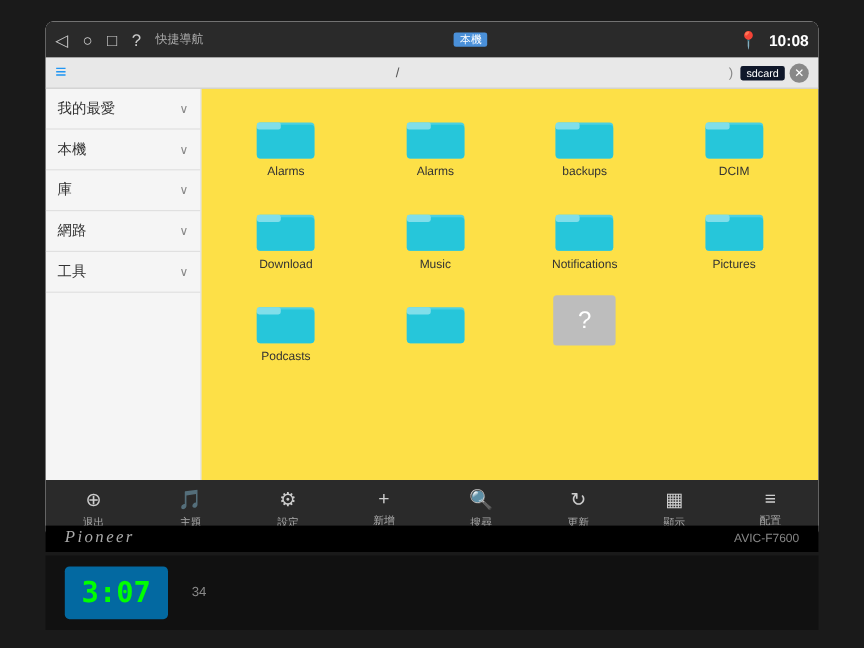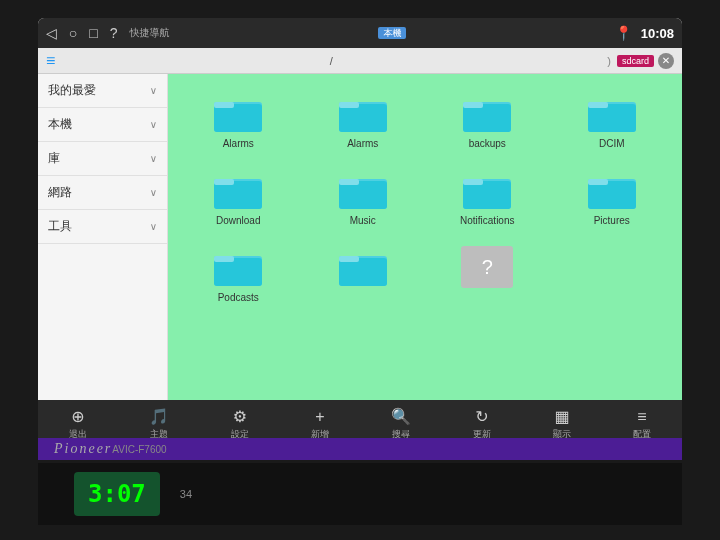--- a/index.html
+++ b/index.html
@@ -94,21 +94,21 @@
 
     .path-right {
       color: #555;
       font-size: 11px;
       display: flex;
       align-items: center;
       gap: 4px;
     }
 
     .sdcard-badge {
-      background: #be185d;
+      background: #0f172a;
       color: #fff;
       font-size: 9px;
       padding: 1px 5px;
       border-radius: 2px;
     }
 
     .close-circle {
       width: 16px;
       height: 16px;
       background: #888;
@@ -151,21 +151,21 @@
     }
 
     .sidebar-item .chevron {
       color: #888;
       font-size: 10px;
     }
 
     
     .file-grid {
       flex: 1;
-      background: #86efac;
+      background: #fde047;
       display: grid;
       grid-template-columns: repeat(4, 1fr);
       grid-template-rows: repeat(4, auto);
       padding: 12px;
       gap: 8px;
       overflow-y: auto;
       align-content: start;
     }
 
     .file-item {
@@ -226,23 +226,24 @@
       font-size: 9px;
     }
 
     
     .brand-bar {
       position: absolute;
       bottom: 80px;
       left: 38px;
       width: 644px;
       height: 22px;
-      background: #4c1d95;
-      display: flex;
-      align-items: center;
+      background: #000000;
+      display: flex;
+      align-items: center;
+      justify-content: space-between;
       padding: 0 16px;
     }
 
     .pioneer-logo {
       color: #aaa;
       font-size: 14px;
       font-style: italic;
       font-family: serif;
       letter-spacing: 2px;
     }
@@ -260,28 +261,27 @@
       width: 644px;
       height: 62px;
       background: #111;
       display: flex;
       align-items: center;
       padding: 0 16px;
       gap: 20px;
     }
 
     .time-display {
-      background: #14532d;
+      background: #0369a1;
       color: #00ff00;
       font-size: 24px;
       font-weight: bold;
       padding: 8px 14px;
       border-radius: 4px;
       font-family: monospace;
-      margin-left: 20px;
     }
 
     
     .unknown-icon-box {
       width: 52px;
       height: 42px;
       background: #bdbdbd;
       border-radius: 3px;
       display: flex;
       align-items: center;

